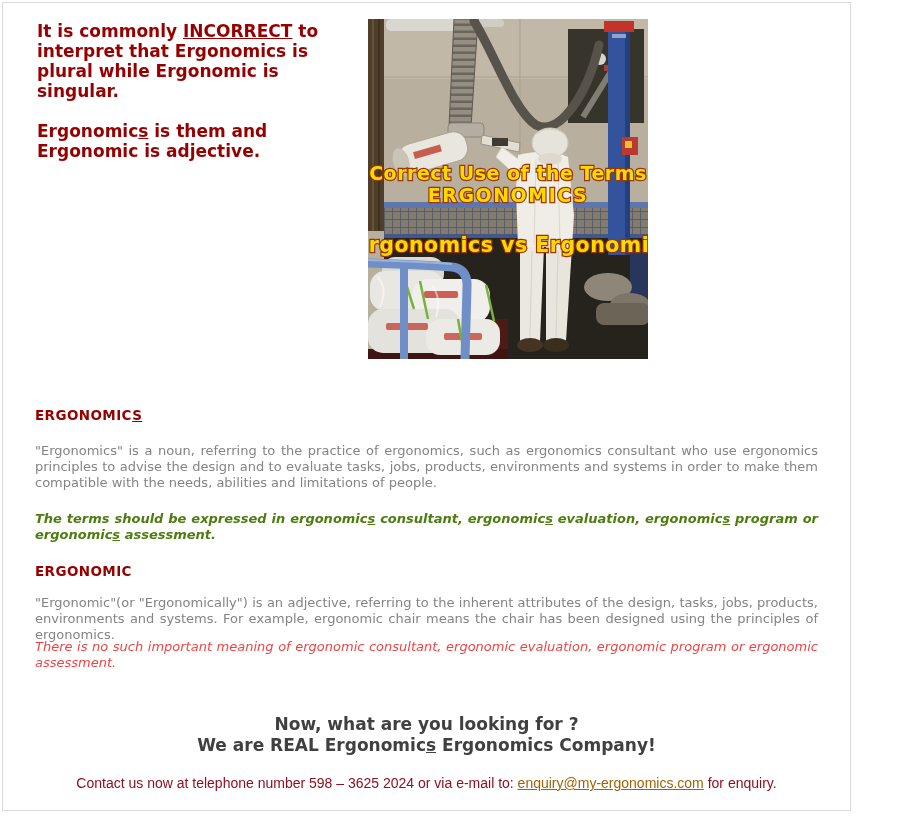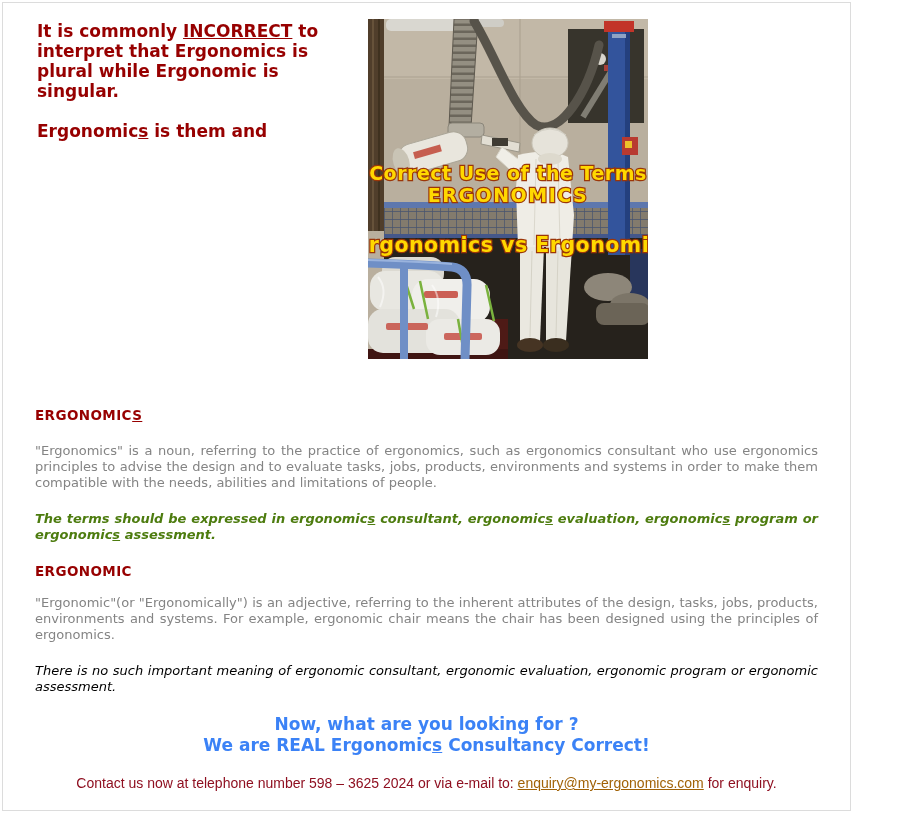--- a/index.html
+++ b/index.html
@@ -18,44 +18,44 @@
   .photo{position:absolute;left:368px;top:19px;width:280px;height:340px;display:block;}
 
   
   .h-sec{position:absolute;left:35px;width:783px;margin:0;
          font-size:13.5px;font-weight:bold;color:#970000;letter-spacing:.4px;}
   .h1{top:407px;} .h2{top:563px;}
   .body-p{position:absolute;left:35px;width:783px;margin:0;text-align:justify;
           font-size:13px;line-height:16px;color:#848484;}
   .p1{top:443px;} .p2{top:595px;}
   .emph{top:511px;color:#4d7c0f;font-weight:bold;font-style:italic;}
-  .note{top:663px;font-style:italic;color:#000000;}
+  .note{top:639px;font-style:italic;color:#ef4444;}
 
   
   .closing{position:absolute;left:35px;top:714px;width:783px;margin:0;text-align:center;
-           font-weight:bold;font-size:17px;line-height:21px;color:#3b82f6;}
+           font-weight:bold;font-size:17px;line-height:21px;color:#404040;}
 
   
   .contact{position:absolute;left:35px;top:775px;width:783px;margin:0;text-align:center;
            font-family:"Liberation Sans",sans-serif;font-size:14px;color:#8f1021;}
   .contact a{color:#a16207;text-decoration:underline;cursor:pointer;}
 
   
   .ov{font-family:"DejaVu Sans",sans-serif;font-weight:bold;fill:#ffd800;
       stroke:#9b3608;stroke-width:2.4px;paint-order:stroke;}
 </style>
 </head>
 <body>
 
 <div class="page">
   <div class="frame"></div>
 
   <div class="intro">
     <p><span>It is commonly </span><span class="u">INCORRECT</span><span> to interpret that Ergonomics is plural while Ergonomic is singular.</span></p>
-    <p><span>Ergonomic</span><span class="u">s</span><span> is them and</span><br></p>
+    <p><span>Ergonomic</span><span class="u">s</span><span> is them and</span><br><span>Ergonomic is adjective.</span></p>
   </div>
 
   <svg class="photo" viewBox="0 0 280 340" aria-hidden="true">
     <defs>
       <pattern id="ribs" width="4" height="7" patternUnits="userSpaceOnUse">
         <rect width="4" height="7" fill="#948f82"></rect>
         <rect y="4.5" width="4" height="2.5" fill="#6b665b"></rect>
       </pattern>
       <pattern id="mesh" width="8" height="8" patternUnits="userSpaceOnUse">
         <rect width="8" height="8" fill="#837b6d"></rect>
@@ -157,16 +157,16 @@
 
   <h3 class="h-sec h1"><span>ERGONOMIC</span><span class="u">S</span></h3>
   <p class="body-p p1">"Ergonomics" is a noun, referring to the practice of ergonomics, such as ergonomics consultant who use ergonomics principles to advise the design and to evaluate tasks, jobs, products, environments and systems in order to make them compatible with the needs, abilities and limitations of people.</p>
 
   <p class="body-p emph"><span>The terms should be expressed in ergonomic</span><span class="u">s</span><span> consultant, ergonomic</span><span class="u">s</span><span> evaluation, ergonomic</span><span class="u">s</span><span> program or ergonomic</span><span class="u">s</span><span> assessment.</span></p>
 
   <h3 class="h-sec h2">ERGONOMIC</h3>
   <p class="body-p p2">"Ergonomic"(or "Ergonomically") is an adjective, referring to the inherent attributes of the design, tasks, jobs, products, environments and systems. For example, ergonomic chair means the chair has been designed using the principles of ergonomics.</p>
   <p class="body-p note">There is no such important meaning of ergonomic consultant, ergonomic evaluation, ergonomic program or ergonomic assessment.</p>
 
-  <p class="closing"><span>Now, what are you looking for ?</span><br><span>We are REAL Ergonomic</span><span class="u">s</span><span> Consultancy Correct!</span></p>
+  <p class="closing"><span>Now, what are you looking for ?</span><br><span>We are REAL Ergonomic</span><span class="u">s</span><span> Ergonomics Company!</span></p>
 
   <p class="contact"><span>Contact us now at telephone number 598 – 3625 2024 or via e-mail to: </span><a>enquiry@my-ergonomics.com</a><span> for enquiry.</span></p>
 </div>
 
 </body></html>

